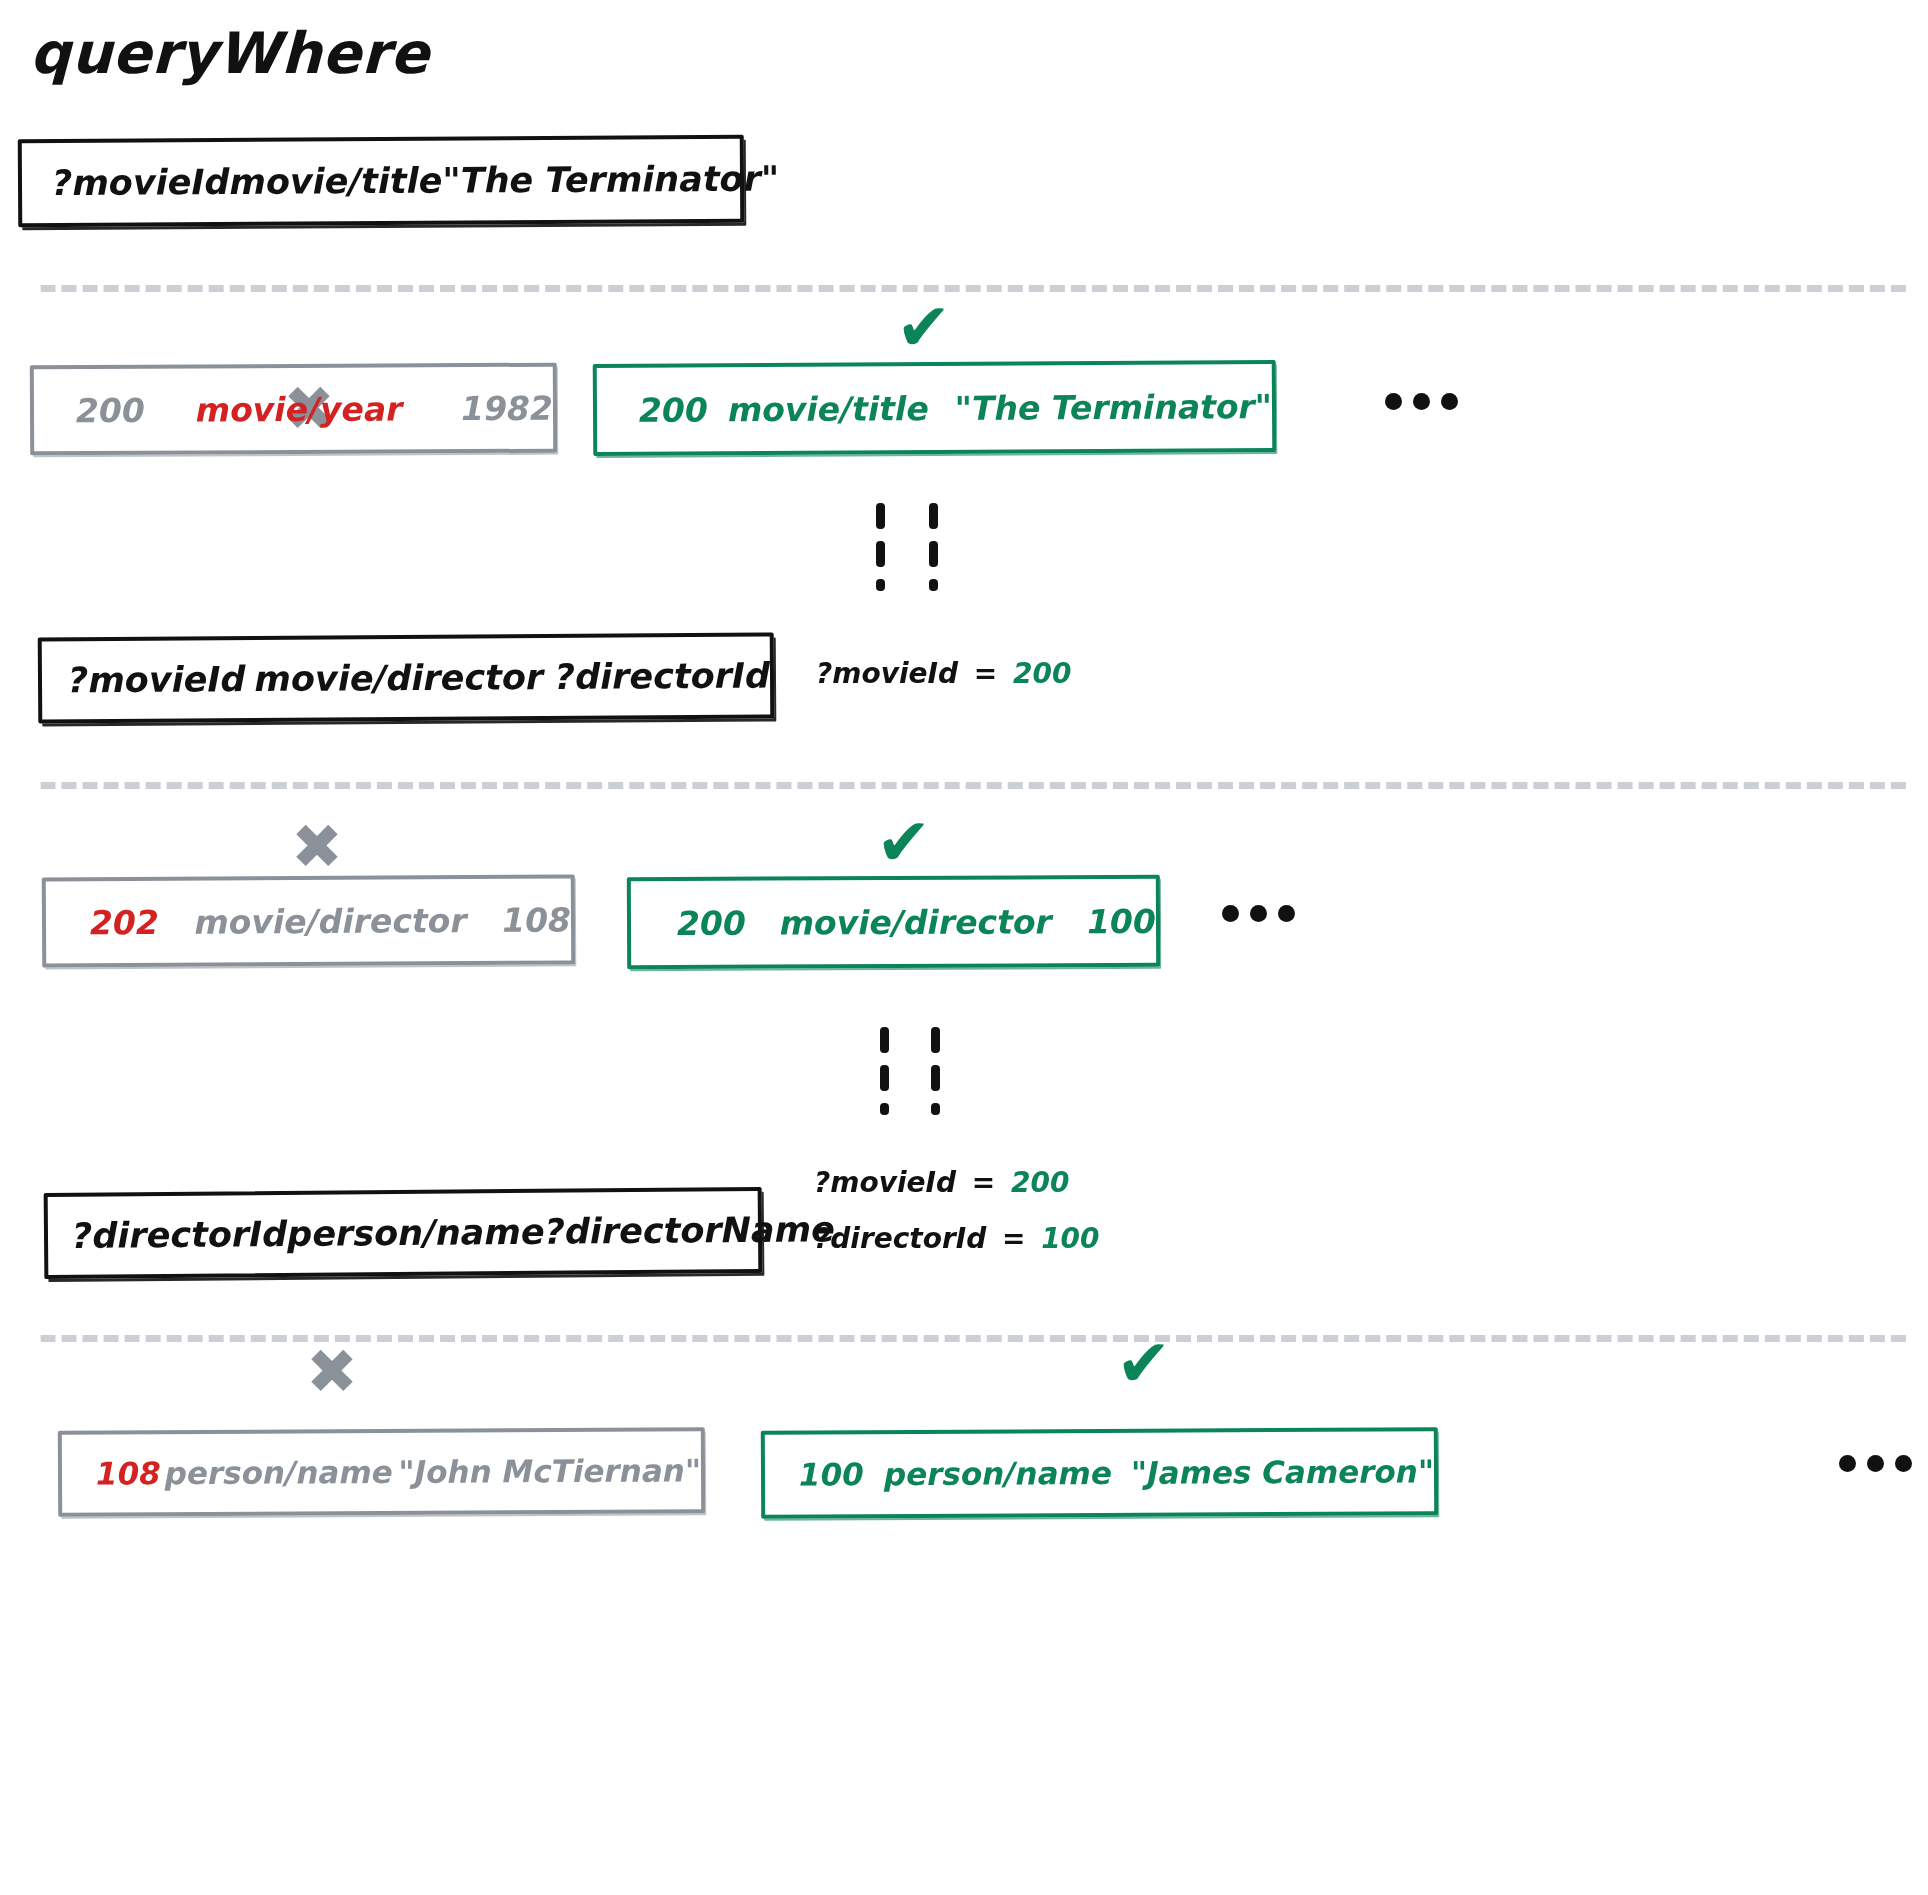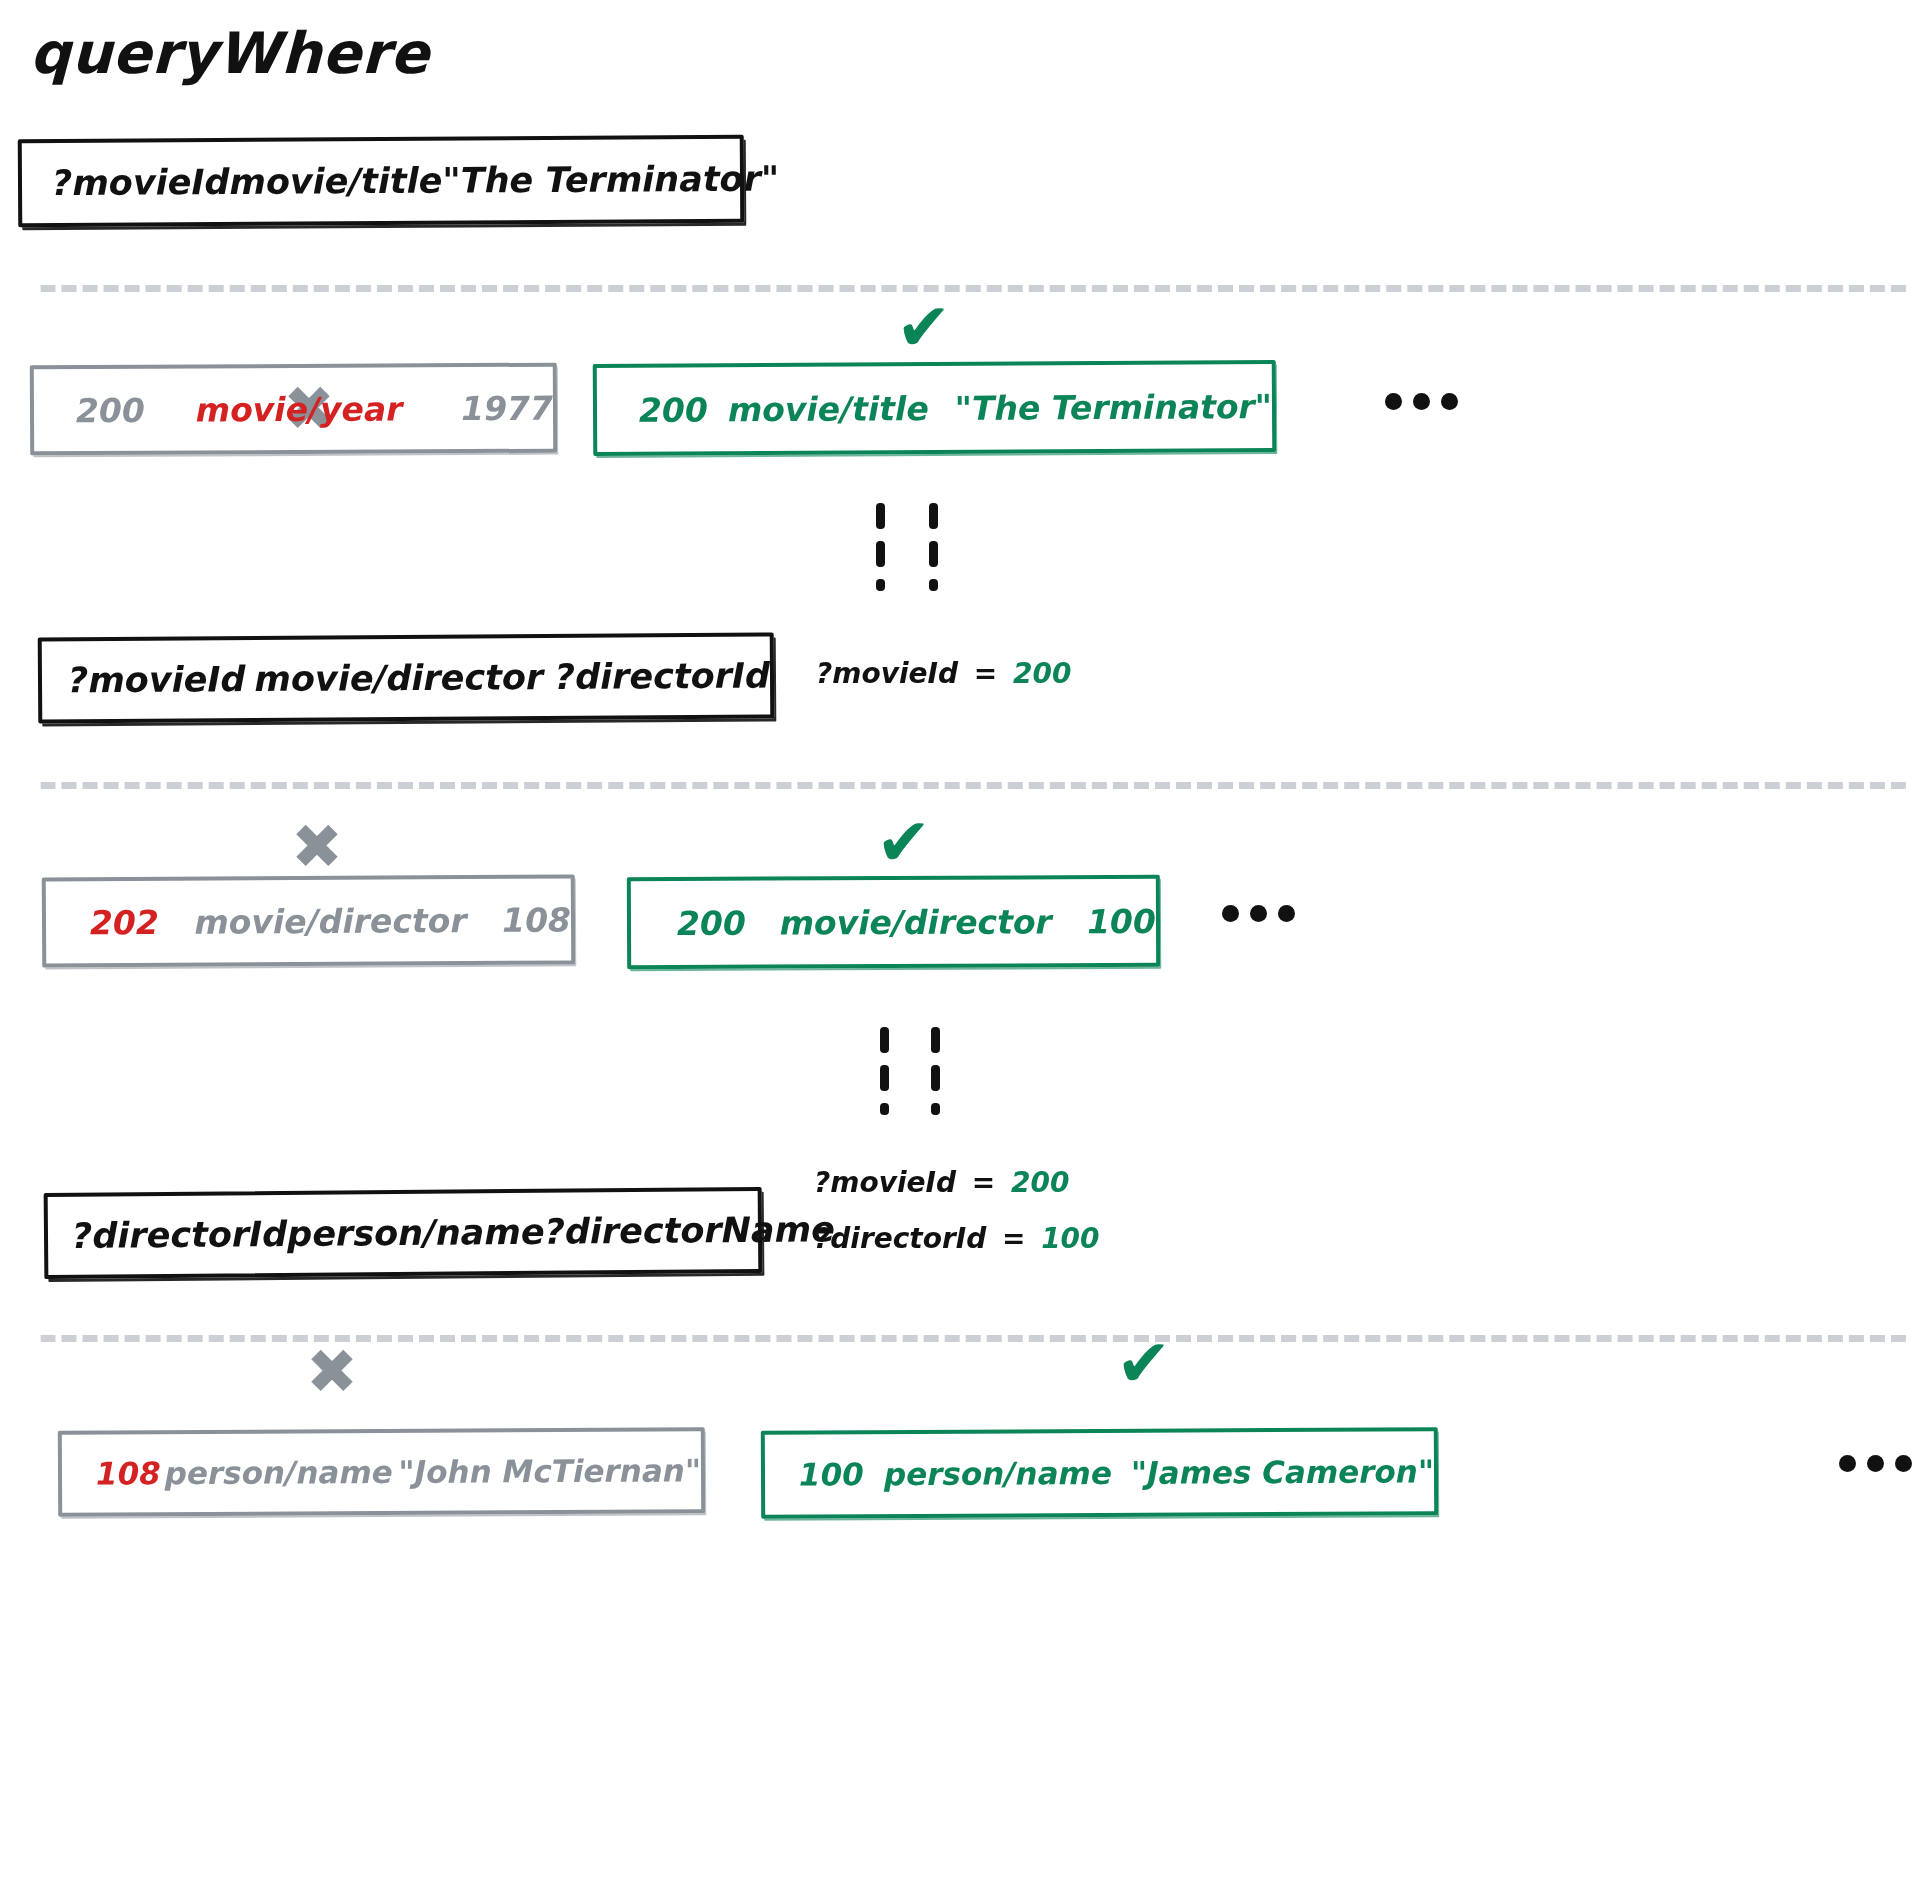--- a/index.html
+++ b/index.html
@@ -143,21 +143,21 @@
 
 <div class="sep" style="top:285px;"></div>
 
 <div class="mark mark-x" style="left:283px; top:378px;">✖</div>
 
 <div class="box fact-bad" style="left:30px; top:364px; width:527px; height:90px; transform:rotate(-0.3deg); padding-left:42px; font-size:33px;">
   <span class="cell">200</span>
   <span class="cell" style="width:52px"></span>
   <span class="cell hl-red">movie/year</span>
   <span class="cell" style="width:60px"></span>
-  <span class="cell">1977</span>
+  <span class="cell">1982</span>
 </div>
 
 <div class="mark mark-check" style="left:896px; top:295px;">✔</div>
 
 <div class="box fact-good" style="left:593px; top:362px; width:683px; height:92px; transform:rotate(-0.35deg); padding-left:42px; font-size:33px;">
   <span class="cell">200</span>
   <span class="cell" style="width:40px"></span>
   <span class="cell">movie/title</span>
   <span class="cell" style="width:52px"></span>
   <span class="cell">"The Terminator"</span>

